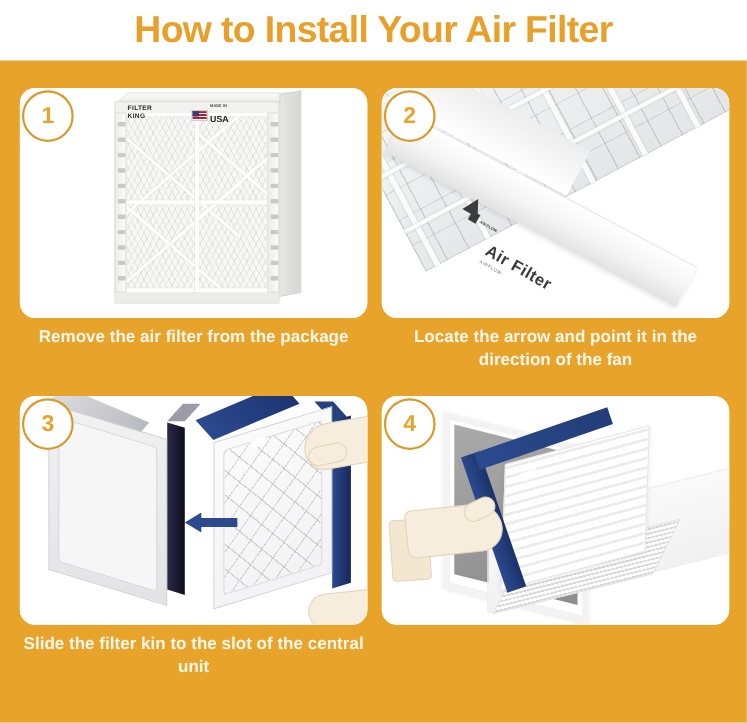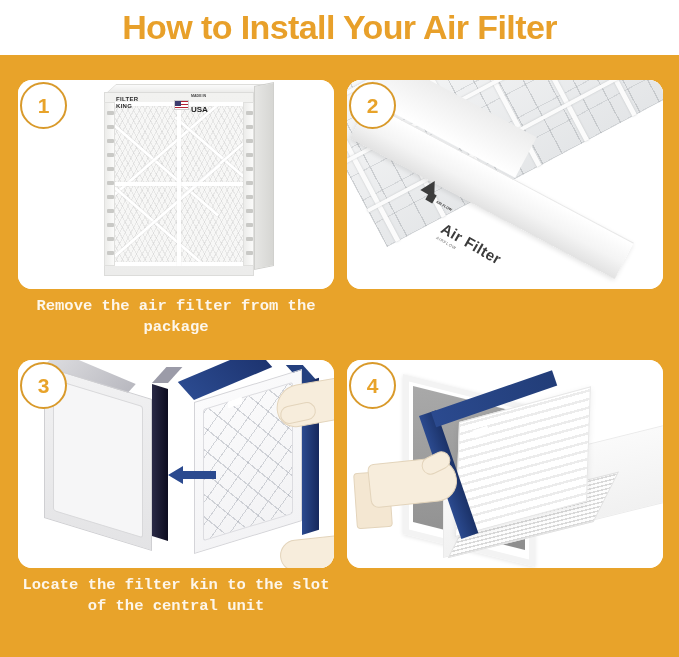--- a/index.html
+++ b/index.html
@@ -65,21 +65,21 @@
     font-family:"Liberation Sans",sans-serif;
   }
 
   .caption{
     position:absolute;left:0;width:100%;
     text-align:center;
     color:#fdf6ea;
     font-size:15.5px;
     font-weight:bold;
     line-height:21px;
-    font-family:Liberation Mono, monospace;
+    font-family:Liberation Sans, sans-serif;
   }
   .c1 .caption,.c2 .caption{top:216px;}
   .c3 .caption,.c4 .caption{top:215px;}
 
   .art{position:absolute;inset:0;}
 
   
   .p1-stage{position:absolute;left:0;top:0;width:316px;height:209px;background:#fff;}
   .f-body{
     position:absolute;left:86px;top:12px;width:150px;height:184px;
@@ -453,20 +453,21 @@
           <div class="p2-arrow"></div>
           <div class="p2-arrow-tail"></div>
           <div class="p2-arrow-lbl">AIR FLOW</div>
           <div class="p2-text">
             <span>Air Filter</span>
             <span class="tiny">AIRFLOW</span>
           </div>
         </div>
       </div>
       <div class="badge">2</div>
+      <div class="caption">Locate the arrow and point it in the direction of the fan</div>
     </div>
 
     <div class="cell c3">
       <div class="panel">
         <div class="art p3-stage">
           <div class="u-top"></div>
           <div class="u-side-top"></div>
           <div class="u-side"></div>
           <div class="u-face">
             <div class="u-face-in"></div>
@@ -483,21 +484,21 @@
             <div class="n-mesh"></div>
           </div>
           <div class="n-badge"></div>
 
           <svg class="p3-arrow" viewBox="0 0 48 18">
             <path d="M0 9 L15 0 L15 5 L48 5 L48 13 L15 13 L15 18 Z" fill="#2b4a8f"></path>
           </svg>
         </div>
       </div>
       <div class="badge">3</div>
-      <div class="caption">Locate the filter kin to the slot of the central unit</div>
+      <div class="caption">Slide the filter kin to the slot of the central unit</div>
     </div>
 
     <div class="cell c4">
       <div class="panel">
         <div class="art p4-stage">
           <div class="g-wall"></div>
           <div class="g-duct"></div>
           <div class="g-floor"></div>
           <div class="g-vent"></div>
           <div class="g-door"></div>

